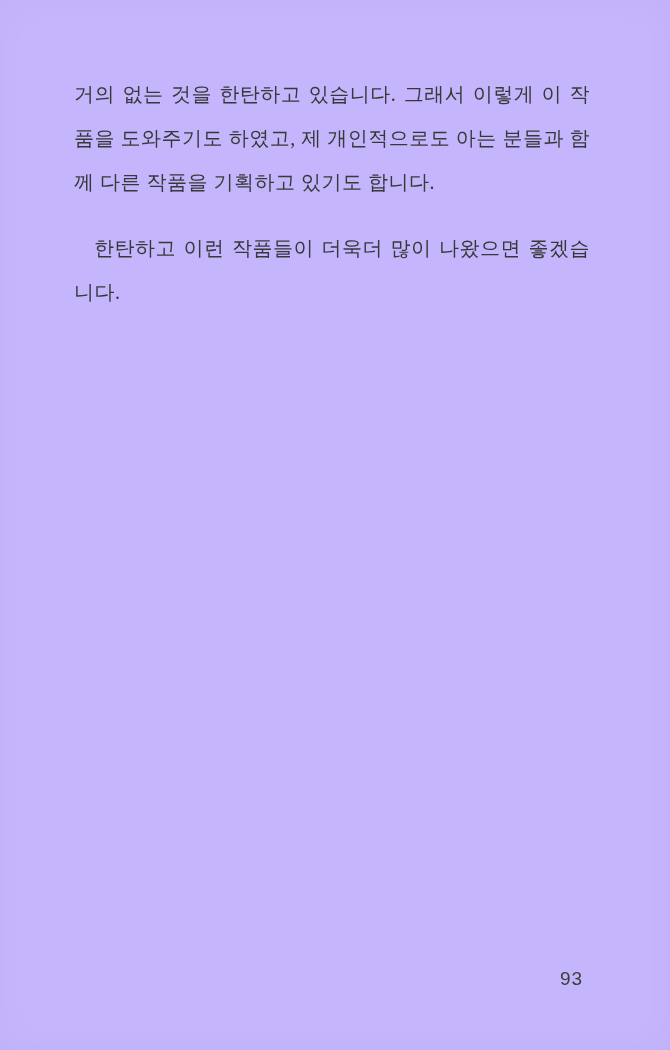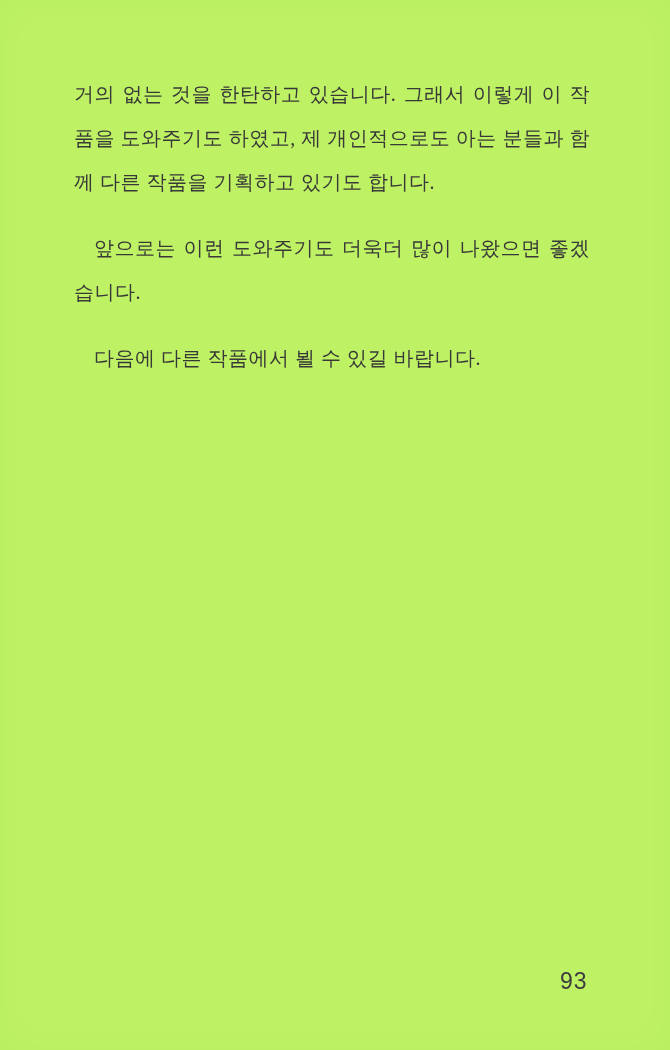--- a/index.html
+++ b/index.html
@@ -9,21 +9,21 @@
   body {
     width: 670px;
     height: 1050px;
     background: #ffffff;
     overflow: hidden;
   }
   .page {
     position: relative;
     width: 670px;
     height: 1050px;
-    background: #bef264;
+    background: #c4b5fd;
     
     box-shadow: inset 0 0 40px rgba(0,0,0,0.02);
     font-family: "Liberation Serif", "DejaVu Serif", serif;
   }
   .text-block {
     position: absolute;
     left: 74px;
     top: 72px;
     width: 516px;
   }
@@ -36,30 +36,29 @@
     color: #383838;
     -webkit-font-smoothing: antialiased;
   }
   .para.indent {
     text-indent: 20px;
   }
   .page-number {
     position: absolute;
     left: 560px;
     top: 968px;
-    font-size: 23px;
+    font-size: 19px;
     letter-spacing: 1px;
     color: #3c3c3c;
     font-family: "Liberation Sans", "DejaVu Sans", sans-serif;
   }
 </style>
 </head>
 <body>
 
 <div class="page">
   <div class="text-block">
     <p class="para">거의 없는 것을 한탄하고 있습니다. 그래서 이렇게 이 작품을 도와주기도 하였고, 제 개인적으로도 아는 분들과 함께 다른 작품을 기획하고 있기도 합니다.</p>
-    <p class="para indent">앞으로는 이런 도와주기도 더욱더 많이 나왔으면 좋겠습니다.</p>
-    <p class="para indent">다음에 다른 작품에서 뵐 수 있길 바랍니다.</p>
+    <p class="para indent">한탄하고 이런 작품들이 더욱더 많이 나왔으면 좋겠습니다.</p>
   </div>
 
   <div class="page-number">93</div>
 </div>
 
 </body></html>

